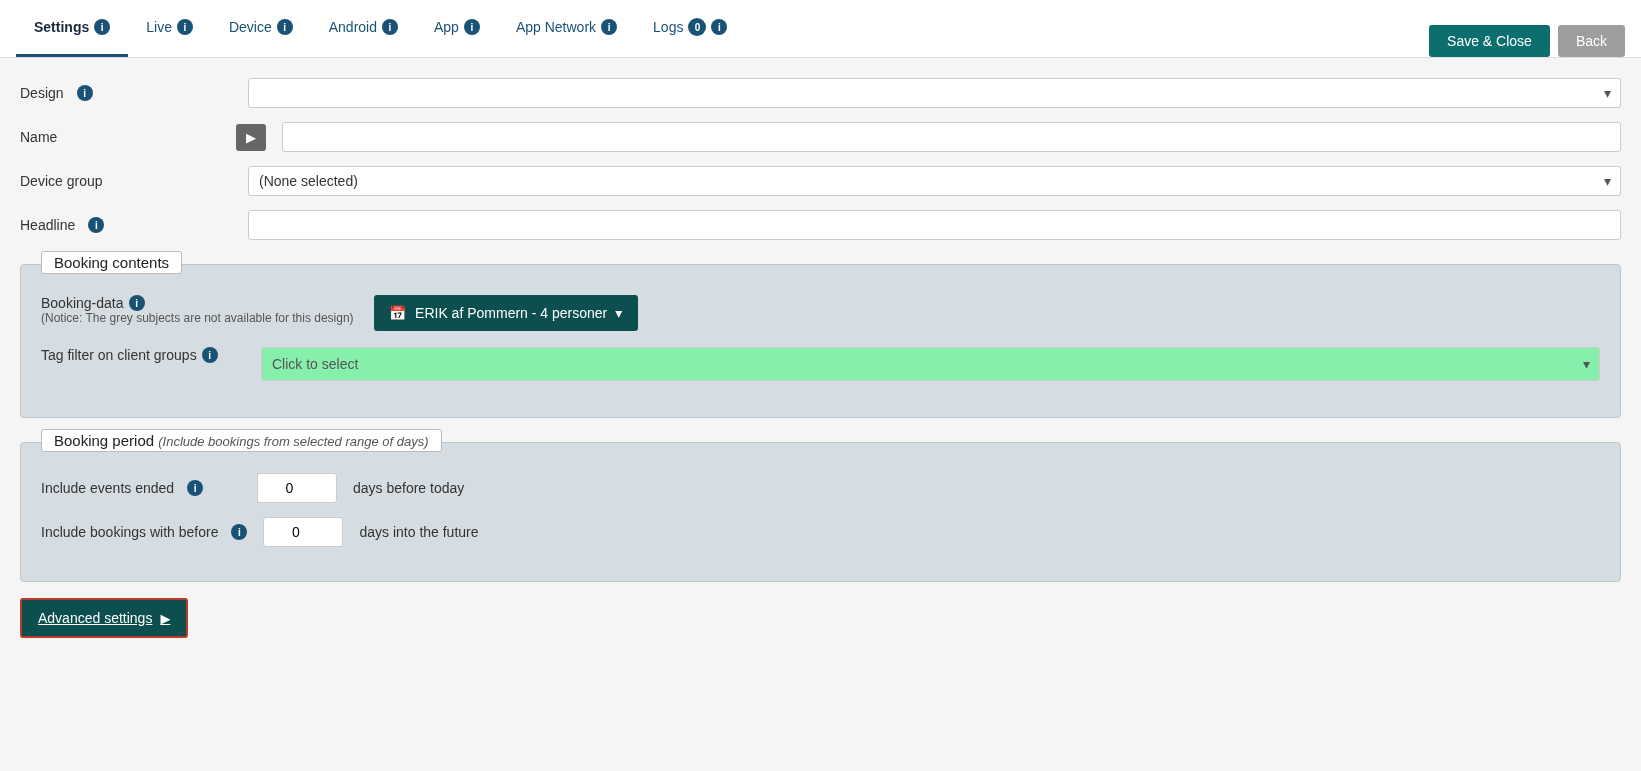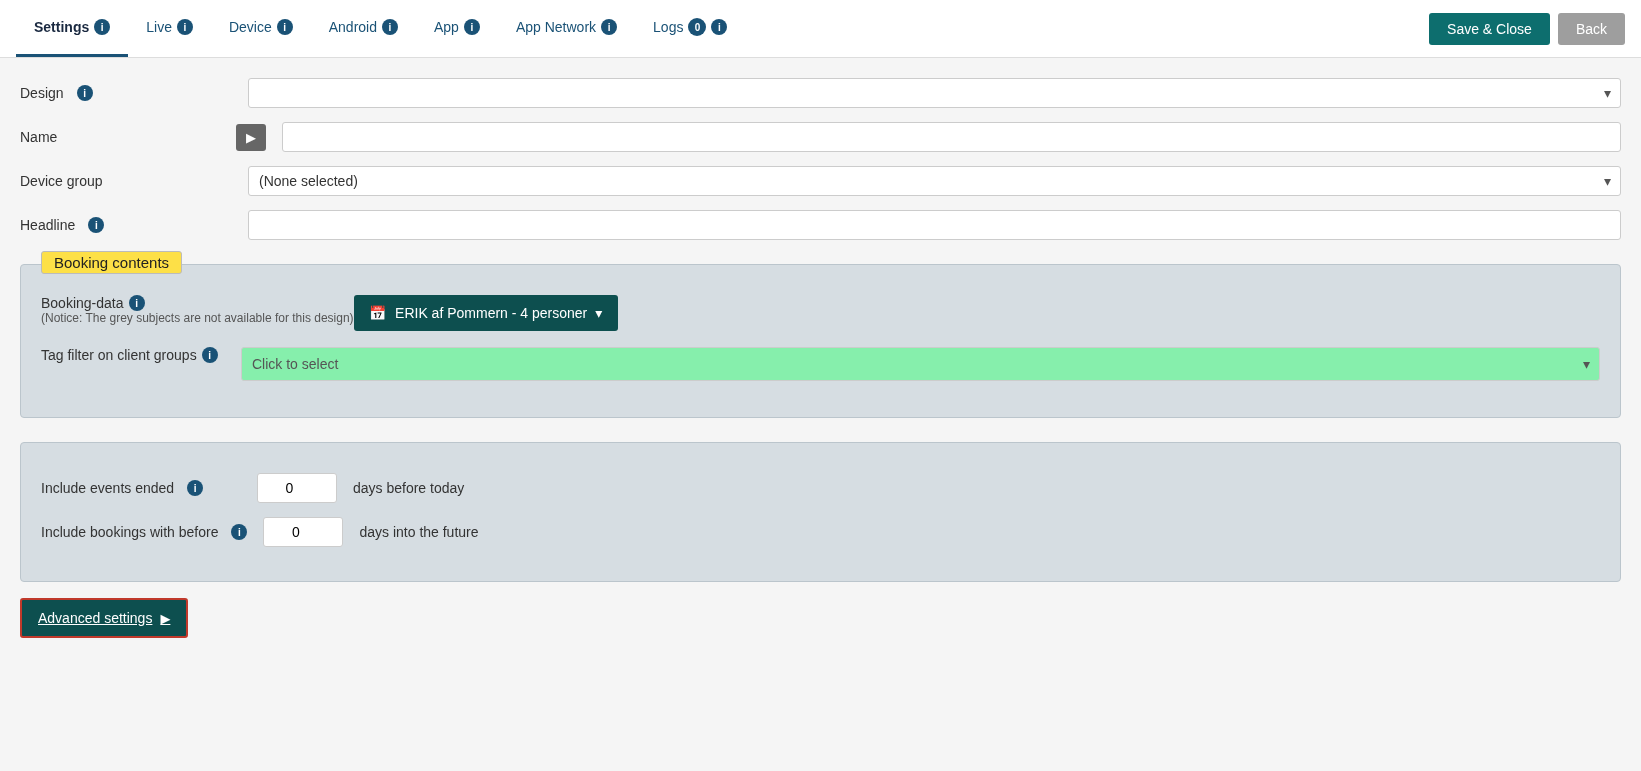--- a/index.html
+++ b/index.html
@@ -1,20 +1,20 @@
 <!DOCTYPE html>
 <html><head>
   <meta charset="utf-8">
   <style>
     * { box-sizing: border-box; margin: 0; padding: 0; }
     body { font-family: Arial, sans-serif; font-size: 14px; background: #f0f0f0; color: #333; }
 
     
     .top-nav {
-      display: flex; align-items: center; background: #fff;
+      display: flex; align-items: flex-end; background: #fff;
       border-bottom: 1px solid #ddd; padding: 0 16px; height: 58px;
       justify-content: space-between;
     }
     .top-nav-tabs { display: flex; align-items: center; gap: 0; height: 100%; }
     .tab-item {
       display: flex; align-items: center; gap: 5px; padding: 0 18px;
       height: 100%; cursor: pointer; font-size: 14px; color: #1a5276;
       border-bottom: 3px solid transparent; white-space: nowrap;
     }
     .tab-item.active {
@@ -76,21 +76,21 @@
       background: #fff; font-size: 14px;
     }
 
     
     .section-box {
       background: #d6dde2; border: 1px solid #bbc5cc; border-radius: 4px;
       padding: 20px 20px 20px 20px; margin-bottom: 16px; position: relative;
     }
     .section-title {
       position: absolute; top: -14px; left: 20px;
-      background: #fde047; border: 1px solid #bbb; border-radius: 3px;
+      background: #ffffff; border: 1px solid #bbb; border-radius: 3px;
       padding: 2px 12px; font-size: 15px; font-weight: normal; color: #222;
     }
     .section-title em { font-style: italic; font-size: 13px; color: #555; }
 
     
     .booking-data-label { display: flex; flex-direction: column; min-width: 200px; }
     .booking-data-label .notice { font-size: 12px; color: #555; }
     .booking-btn {
       flex: 1; background: #0d4f4f; color: #fff; border: none; padding: 10px 16px;
       font-size: 14px; cursor: pointer; border-radius: 3px; text-align: left;
@@ -127,21 +127,21 @@
 
     .info-icon {
       display: inline-flex; align-items: center; justify-content: center;
       width: 16px; height: 16px; background: #1a5276; border-radius: 50%;
       color: #fff; font-size: 10px; font-weight: bold; cursor: pointer; flex-shrink: 0;
     }
 
     .section-inner { margin-top: 10px; }
 
     .form-row-inner {
-      display: flex; align-items: flex-start; gap: 0; margin-bottom: 16px;
+      display: flex; align-items: flex-start; gap: 20px; margin-bottom: 16px;
     }
   </style>
 </head>
 <body>
 
 <div class="top-nav">
   <div class="top-nav-tabs">
     <div class="tab-item active">
       <span>Settings</span>
       <span class="info-icon">i</span>
@@ -255,20 +255,24 @@
           <select class="tag-select">
             <option value="Click to select">Click to select</option>
           </select>
         </div>
       </div>
 
     </div>
   </div>
 
   <div class="section-box" style="margin-top: 24px;">
+    <div class="section-title">
+      <span>Booking period</span>
+      <em>(Include bookings from selected range of days)</em>
+    </div>
     <div class="section-inner">
 
       <div class="period-row">
         <div class="form-label">
           <span>Include events ended</span>
           <span class="info-icon">i</span>
         </div>
         <input class="period-input" type="number" value="0" style="">
         <span class="period-suffix">days before today</span>
       </div>

